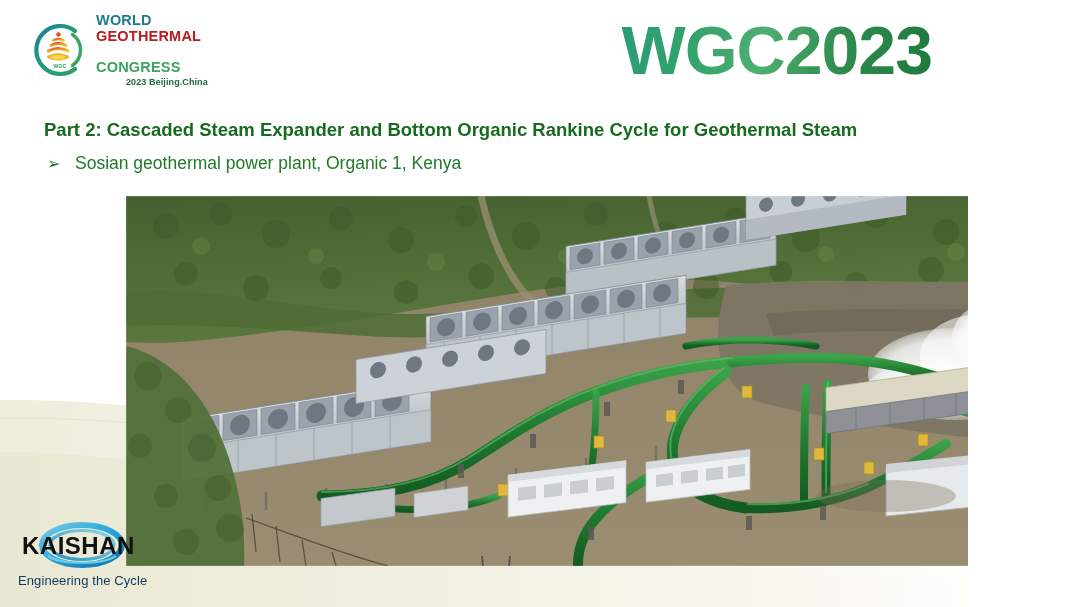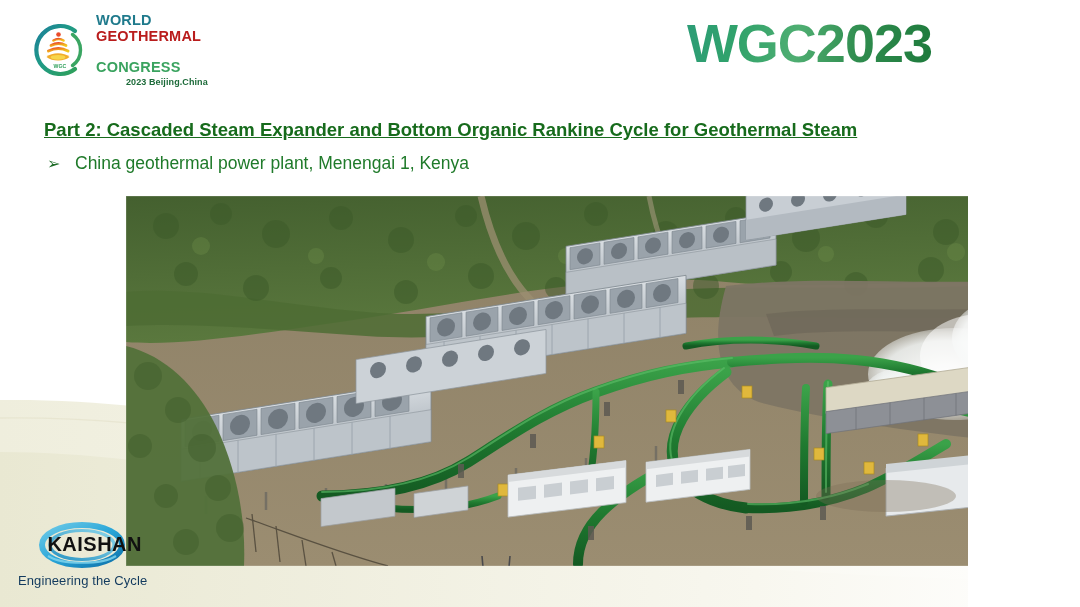--- a/index.html
+++ b/index.html
@@ -70,21 +70,21 @@
     margin-left: 30px;
   }
 
   
   .wgc2023 {
     position: absolute;
     right: 36px;
     top: 16px;
     font-family: "Liberation Sans", sans-serif;
     font-weight: bold;
-    font-size: 54px;
+    font-size: 68px;
     letter-spacing: -1px;
     line-height: 1;
     background: linear-gradient(100deg, #2c9c76 0%, #31a36b 22%, #4fae72 45%, #2f8c4e 70%, #1e7a3c 100%);
     -webkit-background-clip: text;
     background-clip: text;
     color: transparent;
     -webkit-text-fill-color: transparent;
     z-index: 3;
     white-space: nowrap;
   }
@@ -96,21 +96,20 @@
     top: 118px;
     z-index: 3;
   }
   .slide-title {
     font-family: "Liberation Sans", sans-serif;
     font-weight: bold;
     font-size: 18.5px;
     color: #176b1c;
     line-height: 1.25;
     white-space: nowrap;
-    text-decoration: underline;
   }
   .bullet-row {
     display: flex;
     align-items: baseline;
     margin-top: 12px;
     margin-left: 3px;
   }
   .bullet-marker {
     font-size: 16px;
     color: #1d6b26;
@@ -151,24 +150,24 @@
   .kaishan-mark {
     position: relative;
     width: 128px;
     height: 46px;
   }
   .kaishan-word {
     position: absolute;
     left: 4px;
     top: 12px;
     width: 120px;
-    text-align: right;
+    text-align: left;
     font-family: "Liberation Sans", sans-serif;
     font-weight: bold;
-    font-size: 20px;
+    font-size: 24px;
     letter-spacing: 0.5px;
     color: #111111;
     line-height: 1;
     z-index: 2;
     white-space: nowrap;
   }
   .kaishan-tag {
     margin-top: 5px;
     font-family: "Liberation Sans", sans-serif;
     font-size: 13px;
@@ -237,21 +236,21 @@
       <div class="w-line w4">2023 Beijing.China</div>
     </div>
   </div>
 
   <div class="wgc2023">WGC2023</div>
 
   <div class="title-block">
     <div class="slide-title">Part 2: Cascaded Steam Expander and Bottom Organic Rankine Cycle for Geothermal Steam</div>
     <div class="bullet-row">
       <span class="bullet-marker">➢</span>
-      <span class="bullet-text">China geothermal power plant, Menengai 1, Kenya</span>
+      <span class="bullet-text">Sosian geothermal power plant, Organic 1, Kenya</span>
     </div>
   </div>
 
   <div class="photo-frame">
     <svg width="923" height="370" viewBox="0 0 923 370" xmlns="http://www.w3.org/2000/svg" aria-hidden="true">
       <defs>
         <linearGradient id="skyVeg" x1="0" y1="0" x2="0.3" y2="1">
           <stop offset="0%" stop-color="#44602f"></stop>
           <stop offset="100%" stop-color="#5c7a3f"></stop>
         </linearGradient>

